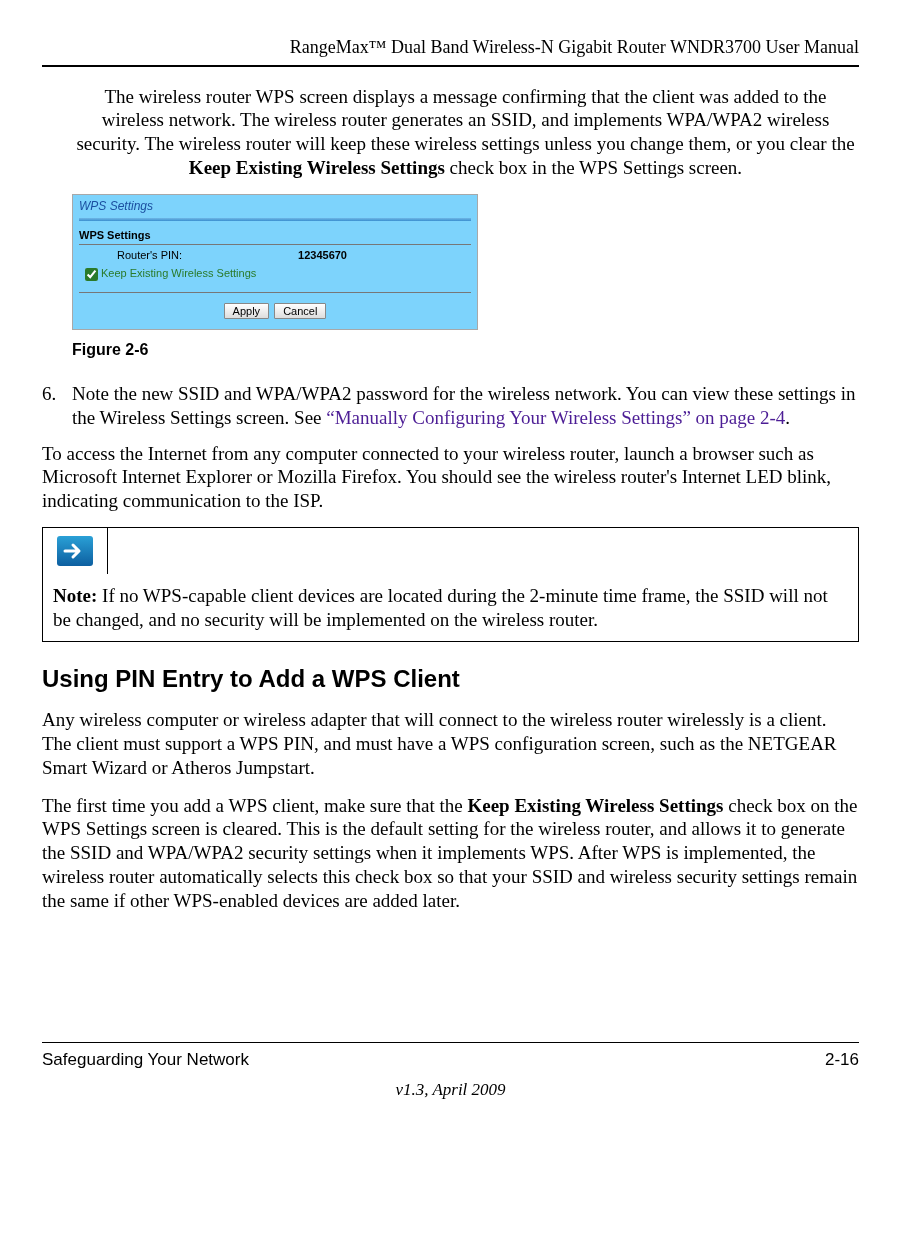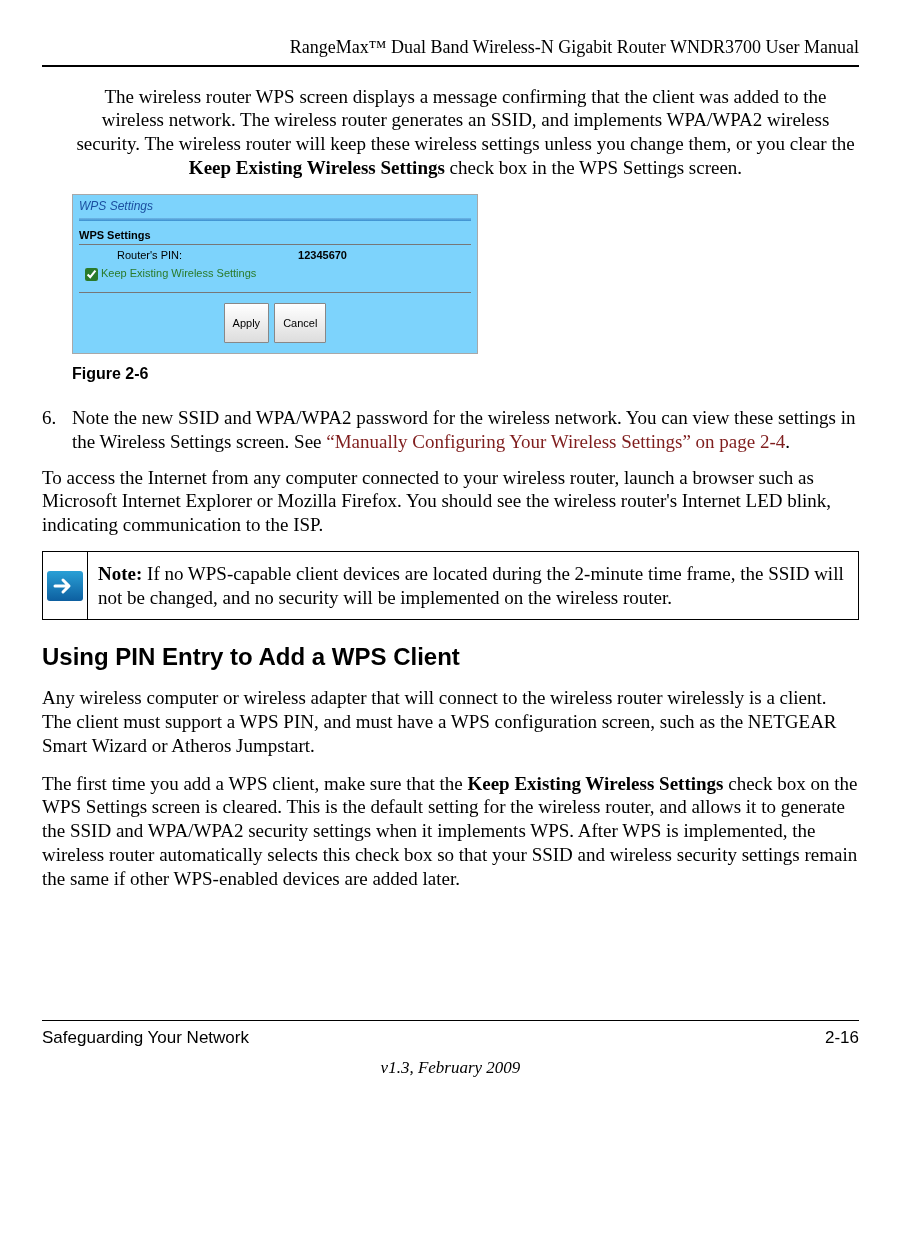--- a/index.html
+++ b/index.html
@@ -29,28 +29,29 @@
   .bold { font-weight: bold; }
   .ol-item {
     display: flex;
     margin: 0 0 12px 0;
   }
   .ol-num {
     width: 30px;
     flex-shrink: 0;
   }
   .ol-text { flex: 1; }
-  .link { color: #7f1d1d; }
+  .link { color: #4c1d95; }
   .plain-para {
     margin: 0 0 14px 0;
   }
   .note-box {
     border: 1px solid #000;
     display: flex;
     margin: 0 0 22px 0;
+    flex-direction: column;
   }
   .note-icon-cell {
     border-right: 1px solid #000;
     width: 56px;
     display: flex;
     align-items: center;
     justify-content: center;
     padding: 8px 4px;
   }
   .note-icon {
@@ -112,21 +113,21 @@
     font-size: 11px;
     color: #2a7a2a;
   }
   .fig-check input { vertical-align: middle; margin-right:3px; accent-color:#2a7a2a;}
   .fig-btns {
     text-align: center;
     padding: 6px 0 10px 0;
   }
   .fig-btn {
     font-size: 11px;
-    padding: 13px 8px;
+    padding: 1px 8px;
     border: 1px solid #888;
     border-radius: 1px;
     background: linear-gradient(#fff,#ddd);
     margin: 0 1px;
   }
   .figure-caption {
     font-family: Arial, Helvetica, sans-serif;
     font-weight: bold;
     font-size: 16px;
     margin: 10px 0 22px 30px;
@@ -211,14 +212,14 @@
 <p class="plain-para">
   <span>The first time you add a WPS client, make sure that the </span><span class="bold">Keep Existing Wireless Settings</span><span> check box on the WPS Settings screen is cleared. This is the default setting for the wireless router, and allows it to generate the SSID and WPA/WPA2 security settings when it implements WPS. After WPS is implemented, the wireless router automatically selects this check box so that your SSID and wireless security settings remain the same if other WPS-enabled devices are added later.</span>
 </p>
 
 <div class="footer">
   <hr class="footer-rule">
   <div class="footer-line1">
     <span>Safeguarding Your Network</span>
     <span>2-16</span>
   </div>
-  <div class="footer-line2">v1.3, February 2009</div>
+  <div class="footer-line2">v1.3, April 2009</div>
 </div>
 
 </body></html>

